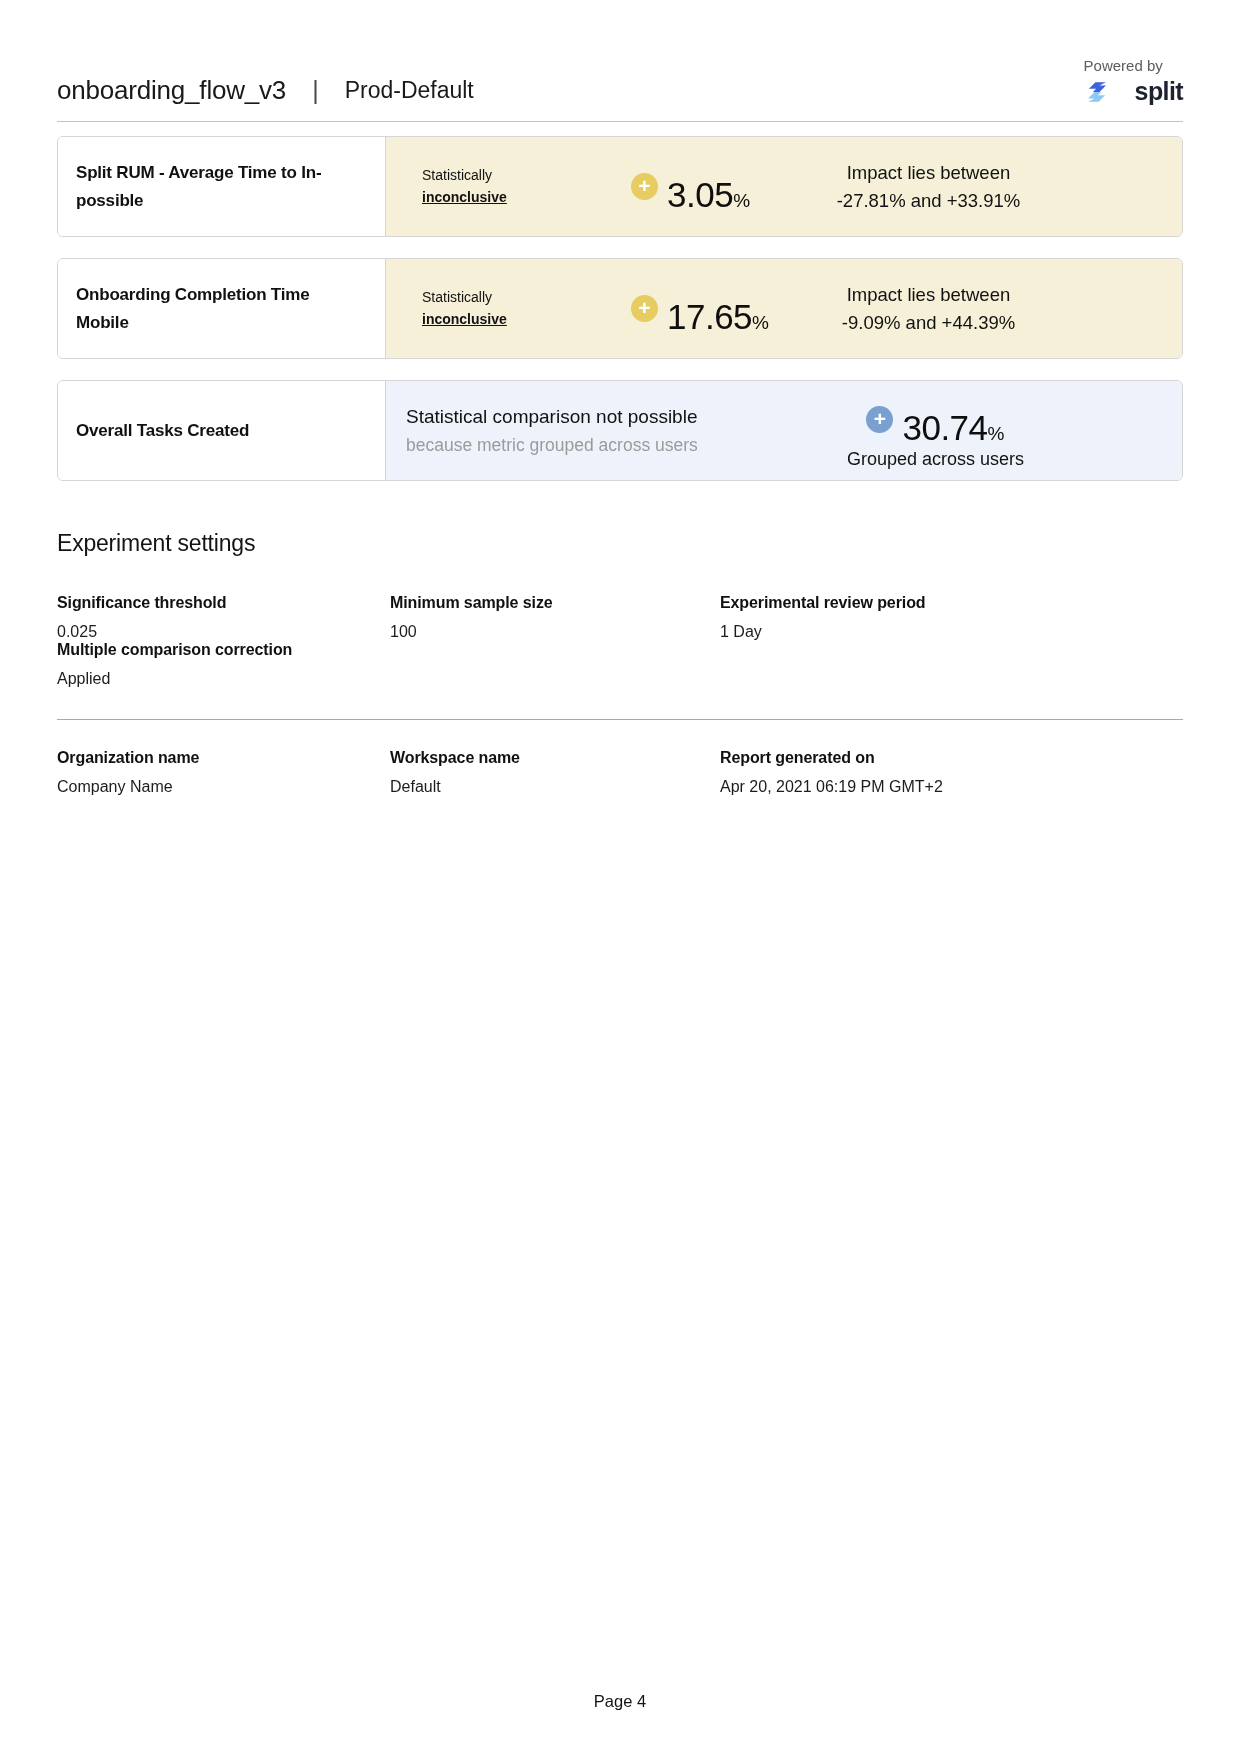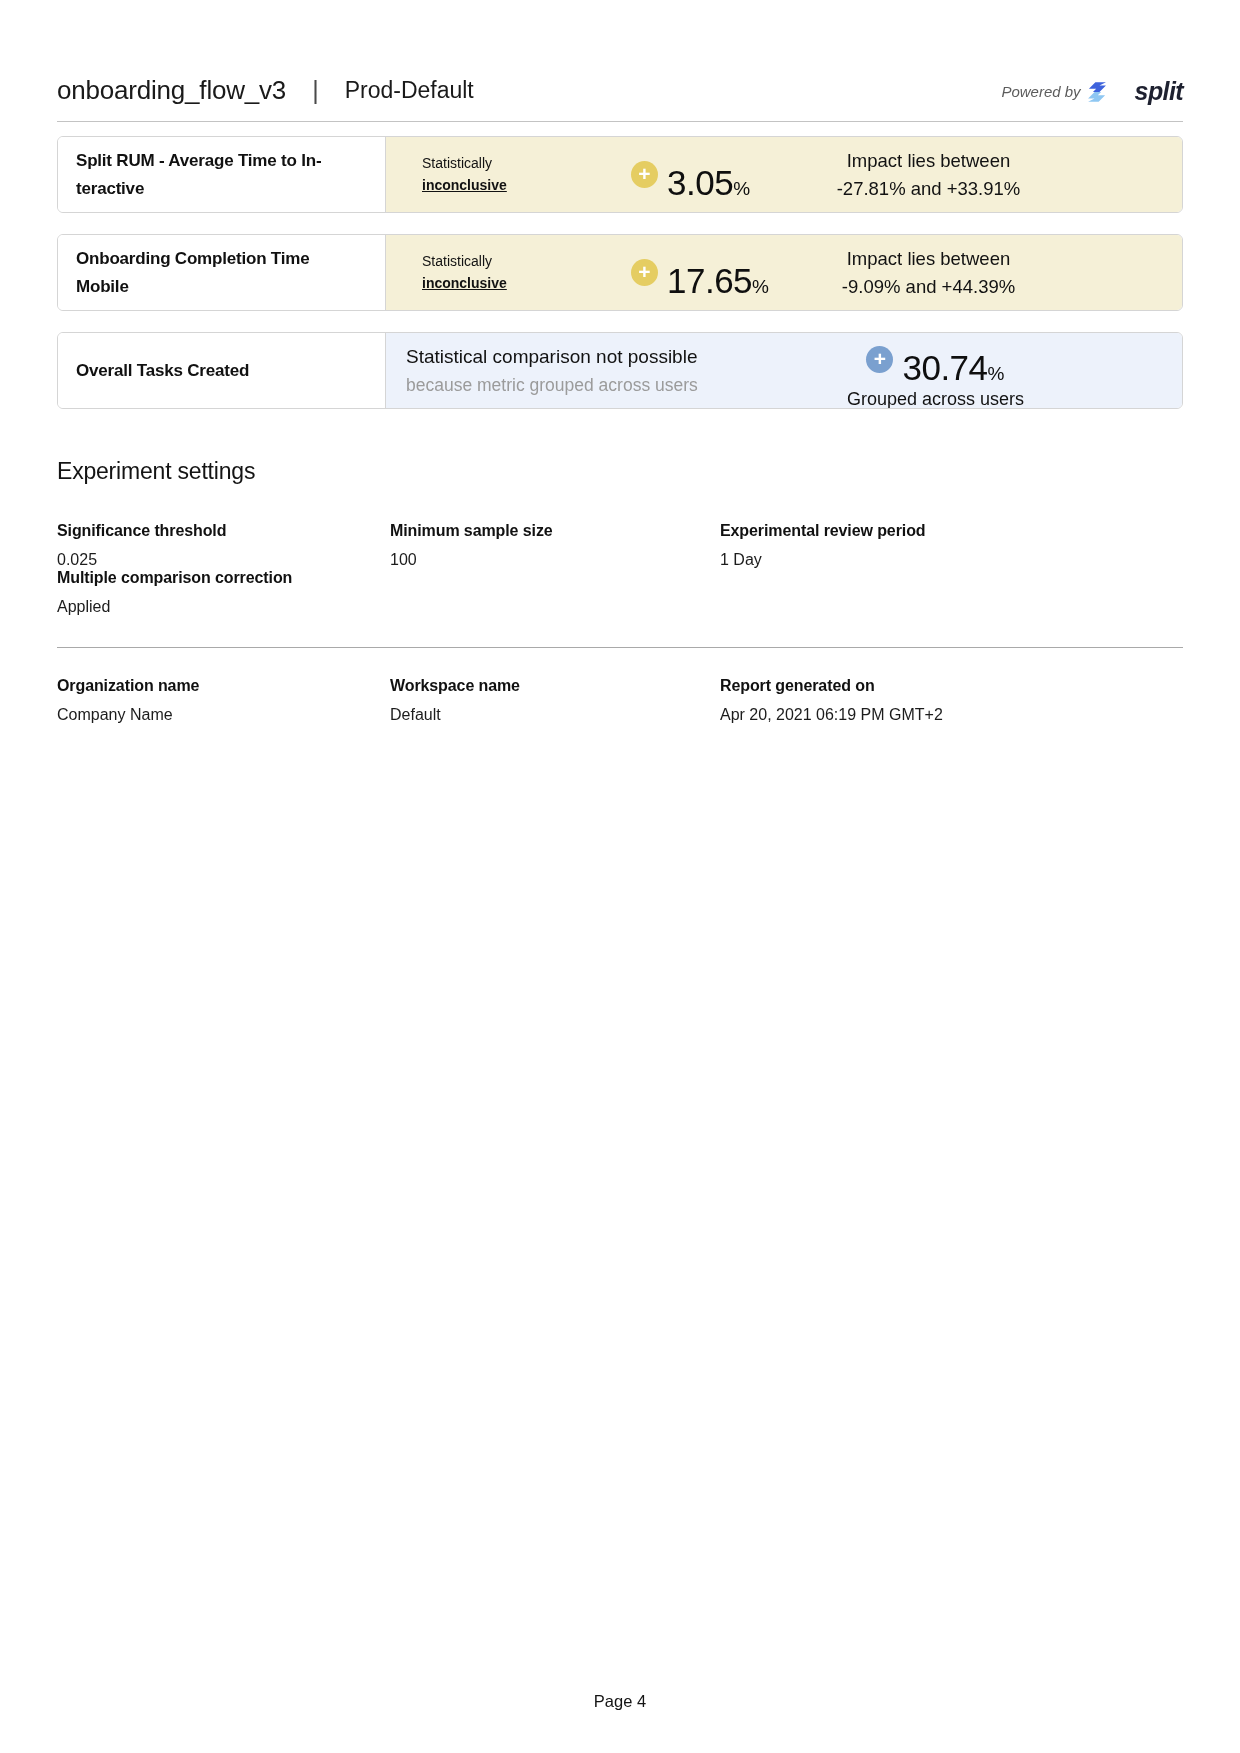--- a/index.html
+++ b/index.html
@@ -13,30 +13,30 @@
 
   
   .header {
     margin-top:50px; display:flex; justify-content:space-between;
     align-items:flex-end; padding-bottom:15px; border-bottom:1px solid #c3c3c3;
   }
   .title-row { display:flex; align-items:center; gap:26px;margin-top:25px; }
   .experiment-name { font-size:26px; font-weight:500; letter-spacing:-0.2px; color:#1a1a1a; }
   .title-sep { font-size:25px; font-weight:300; color:#4a4a4a; }
   .env-name { font-size:23px; font-weight:400; color:#1a1a1a; }
-  .brand { display:flex; align-items:center; gap:3px;font-style:italic; }
+  .brand { display:flex; flex-direction:column; align-items:flex-start; gap:3px; }
   .powered-by { font-size:15px; color:#5c5c5c; }
   .logo-row { display:flex; align-items:center; gap:25px; }
   .logo-text { font-size:25px; font-weight:700; color:#1e2130; letter-spacing:-0.6px; }
 
   
   .cards { margin-top:14px; }
   .card {
     display:flex; border:1px solid #d5d5d5; border-radius:6px;
-    overflow:hidden; height:77px; margin-bottom:21px; background:#fff;
+    overflow:hidden; height:101px; margin-bottom:21px; background:#fff;
   }
   .card-name {
     flex:0 0 328px; border-right:1px solid #d5d5d5; background:#fff;
     display:flex; flex-direction:column; justify-content:center;
     padding:0 12px 0 18px; font-size:17px; font-weight:700;
     line-height:1.6; letter-spacing:-0.2px; color:#111;
   }
   .card-name div { white-space:nowrap; }
   .card-body { flex:1; display:flex; align-items:center; }
   .theme-yellow { background:#f5f0d7; }
@@ -109,21 +109,21 @@
         <span class="logo-text">split</span>
       </span>
     </div>
   </div>
 
   <div class="cards">
 
     <div class="card">
       <div class="card-name">
         <div>Split RUM - Average Time to In-</div>
-        <div>teractive</div>
+        <div>possible</div>
       </div>
       <div class="card-body theme-yellow">
         <div class="status">
           <div>Statistically</div>
           <div class="bold">inconclusive</div>
         </div>
         <div class="value-block">
           <span class="plus-circle plus-gold">+</span>
           <span class="big-value"><span>3.05</span><span class="pct">%</span></span>
         </div>

